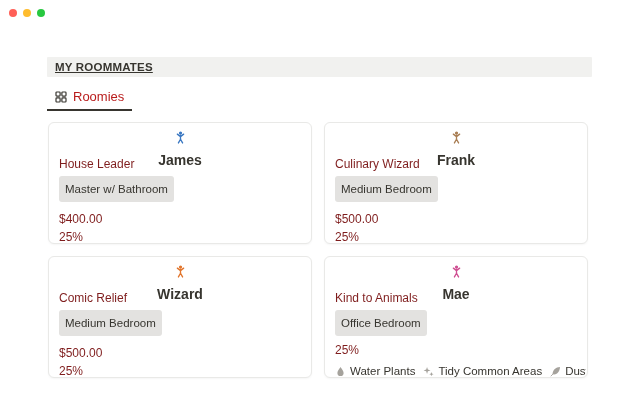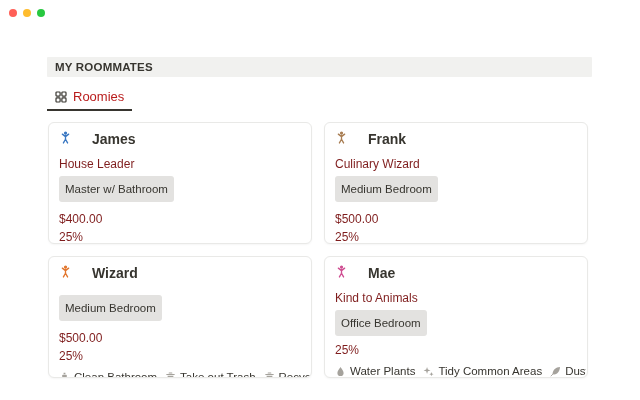--- a/index.html
+++ b/index.html
@@ -9,34 +9,34 @@
 
   
   .dots { position:absolute; top:9px; left:9px; display:flex; gap:6px; }
   .dot { width:8px; height:8px; border-radius:50%; }
 
   
   .page { padding:44px 48px 0 55px; }
   .page-title { font-size:23px; font-weight:700; color:#2e2c27; line-height:1; letter-spacing:-0.2px; }
 
   .section-banner { margin:13px 0 0 -8px; background:#f1f1ef; height:20px;
-    display:flex; align-items:center; padding:0 8px; border-radius:1px; }
+    display:flex; align-items:center; padding:0 8px; border-radius:1px;text-decoration:underline; }
   .section-banner span { font-size:11.5px; font-weight:600; letter-spacing:0.2px; color:#37352f; }
 
   .tab-bar { margin-top:10px; display:flex; }
   .tab { display:flex; align-items:center; gap:6px; margin-left:-8px; padding:2px 8px 5px;
     border-bottom:2px solid #37352f; cursor:pointer; }
   .tab .tab-icon { color:#37352f; display:flex; }
   .tab .tab-label { font-size:13px; font-weight:500; color:#b91c1c; }
 
   
   .grid { margin:11px 0 0 -7px; display:grid; grid-template-columns:264px 264px; gap:12px; }
   .card { width:264px; height:122px; background:#fff; border:1px solid #e9e9e7; border-radius:6px;
     box-shadow:0 1px 2px rgba(0,0,0,0.04); padding:8px 10px; overflow:hidden; cursor:pointer; }
-  .card-name-row { display:flex; align-items:flex-start; gap:20px; height:18px; margin-bottom:8px; }
+  .card-name-row { display:flex; align-items:center; gap:8px; height:18px; margin-bottom:8px;flex-direction:column; }
   .person { display:flex; width:13px; height:13px; }
   .card-name { font-size:14px; font-weight:600; color:#37352f; }
   .prop { font-size:12px; line-height:15px; color:#7f1d1d; margin-top:3px; white-space:nowrap; }
   .room-pill { display:inline-block; margin-top:4px; background:#e3e2e0; color:#37352f;
     font-size:11.5px; line-height:16px; padding:5px 6px; border-radius:3px; max-width:240px;
     overflow:hidden; white-space:nowrap; }
   .rent { margin-top:6px; }
   .tasks { margin-top:7px; margin-right:-9px; display:flex; align-items:center; gap:8px;
     overflow:hidden; white-space:nowrap; flex-wrap:nowrap; }
   .task { display:flex; align-items:center; gap:4px; flex:0 0 auto; }
@@ -171,20 +171,21 @@
   <div class="card">
     <div class="card-name-row">
       <span class="person" style="color: rgb(226, 118, 45);">
               <svg viewBox="0 0 12 12" width="13" height="13">
                 <circle cx="6" cy="1.9" r="1.5" fill="currentColor"></circle>
                 <path d="M6 3.9 V7.6 M6 5.2 L3.1 2.9 M6 5.2 L8.9 2.9 M6 7.6 L4.1 11 M6 7.6 L7.9 11" fill="none" stroke="currentColor" stroke-width="1.25" stroke-linecap="round"></path>
               </svg>
             </span>
       <span class="card-name">Wizard</span>
     </div>
+    <div class="prop">Comic Relief</div>
     <span class="room-pill">Medium Bedroom</span>
     <div class="prop rent">$500.00</div>
     <div class="prop">25%</div>
     <div class="tasks">
             <span class="task">
               <span class="task-icon">
                 <svg viewBox="0 0 12 12">
                   <path d="M5 0.8h2v1.7H5z" fill="currentColor"></path>
                   <path d="M4.2 3h3.6c.4 0 .7.3.7.7v6.6c0 .4-.3.7-.7.7H4.2c-.4 0-.7-.3-.7-.7V3.7c0-.4.3-.7.7-.7z" fill="currentColor"></path>
                 </svg>

